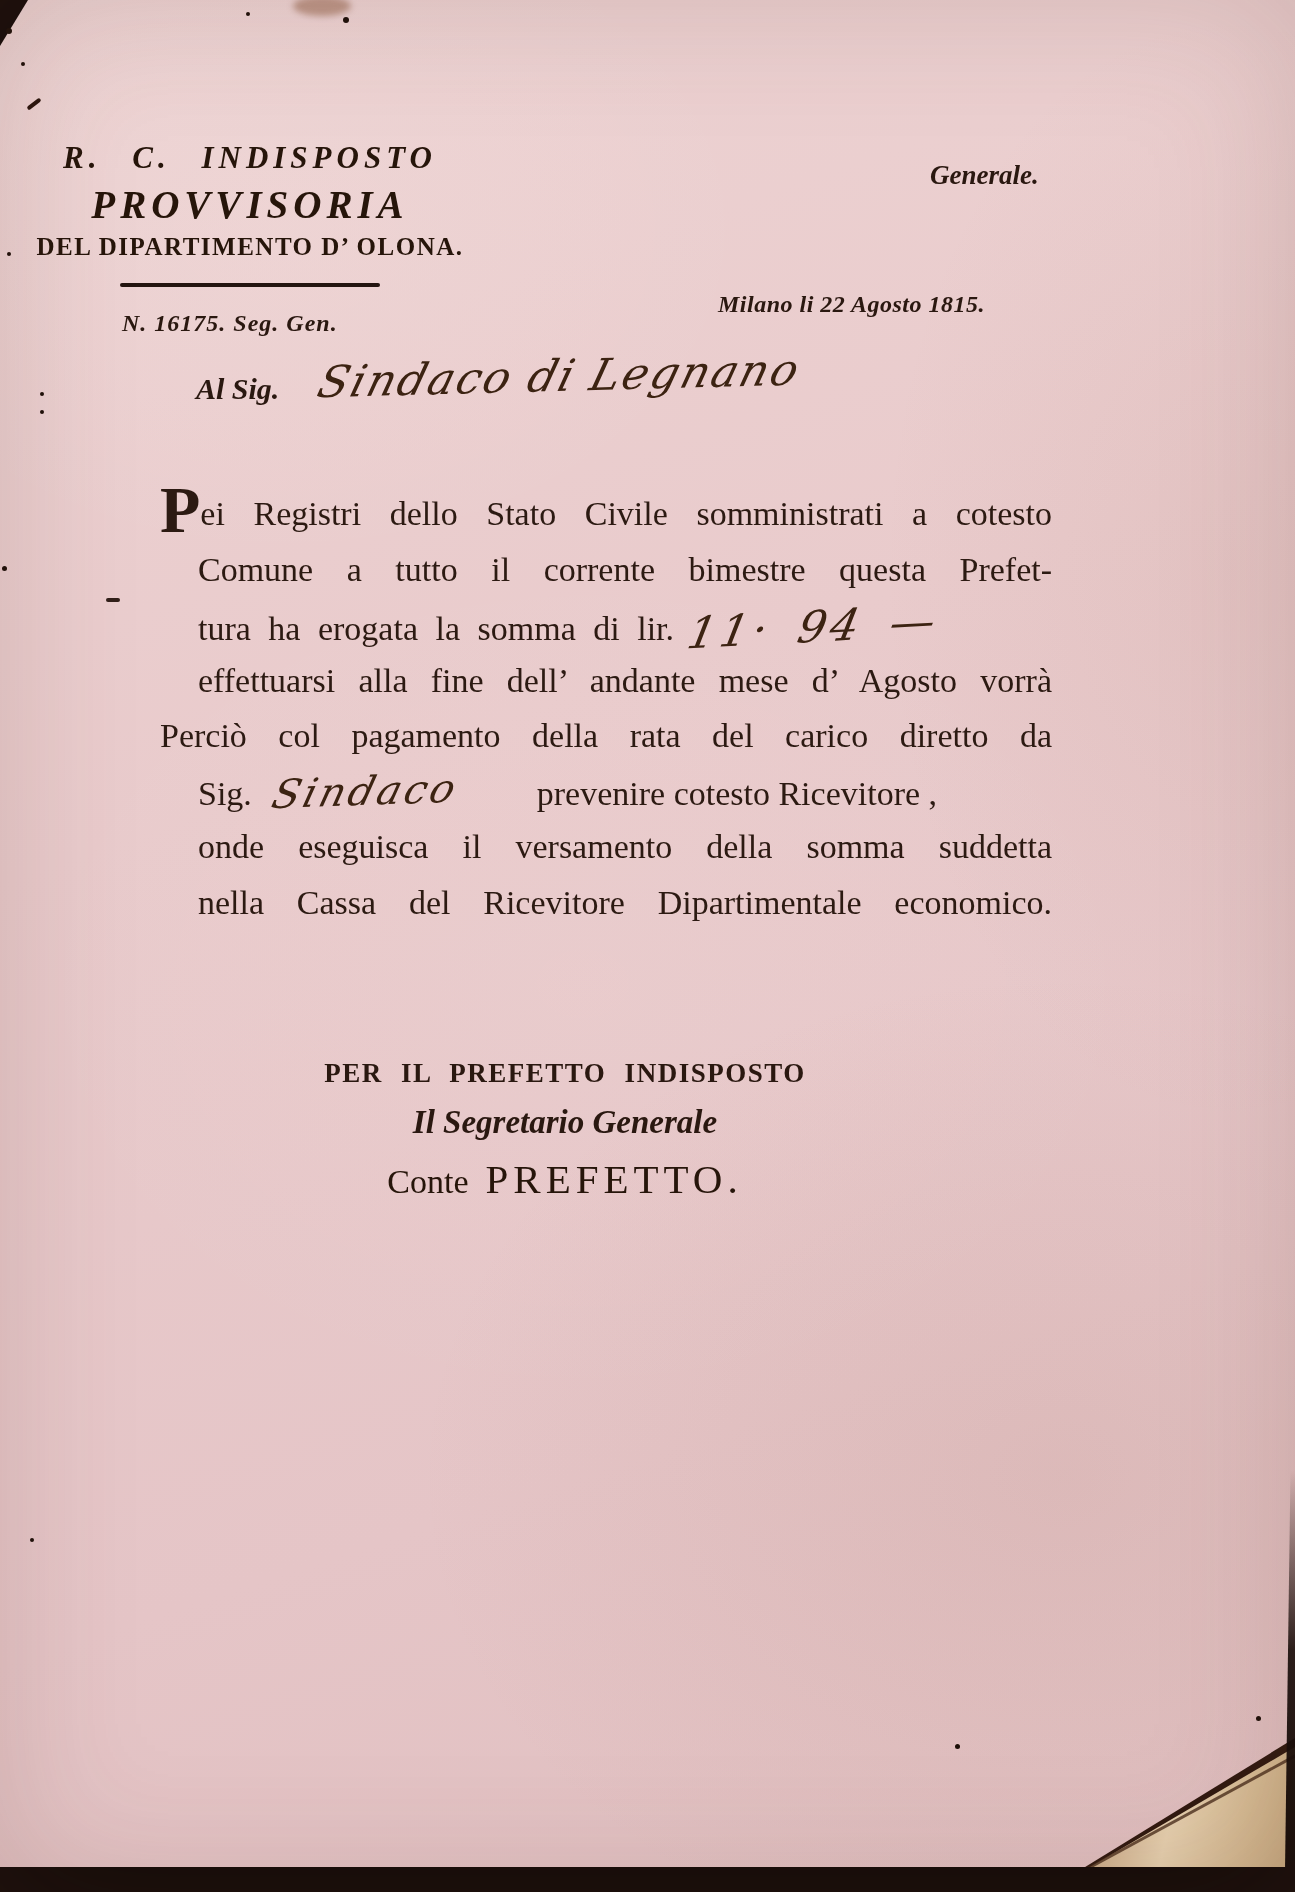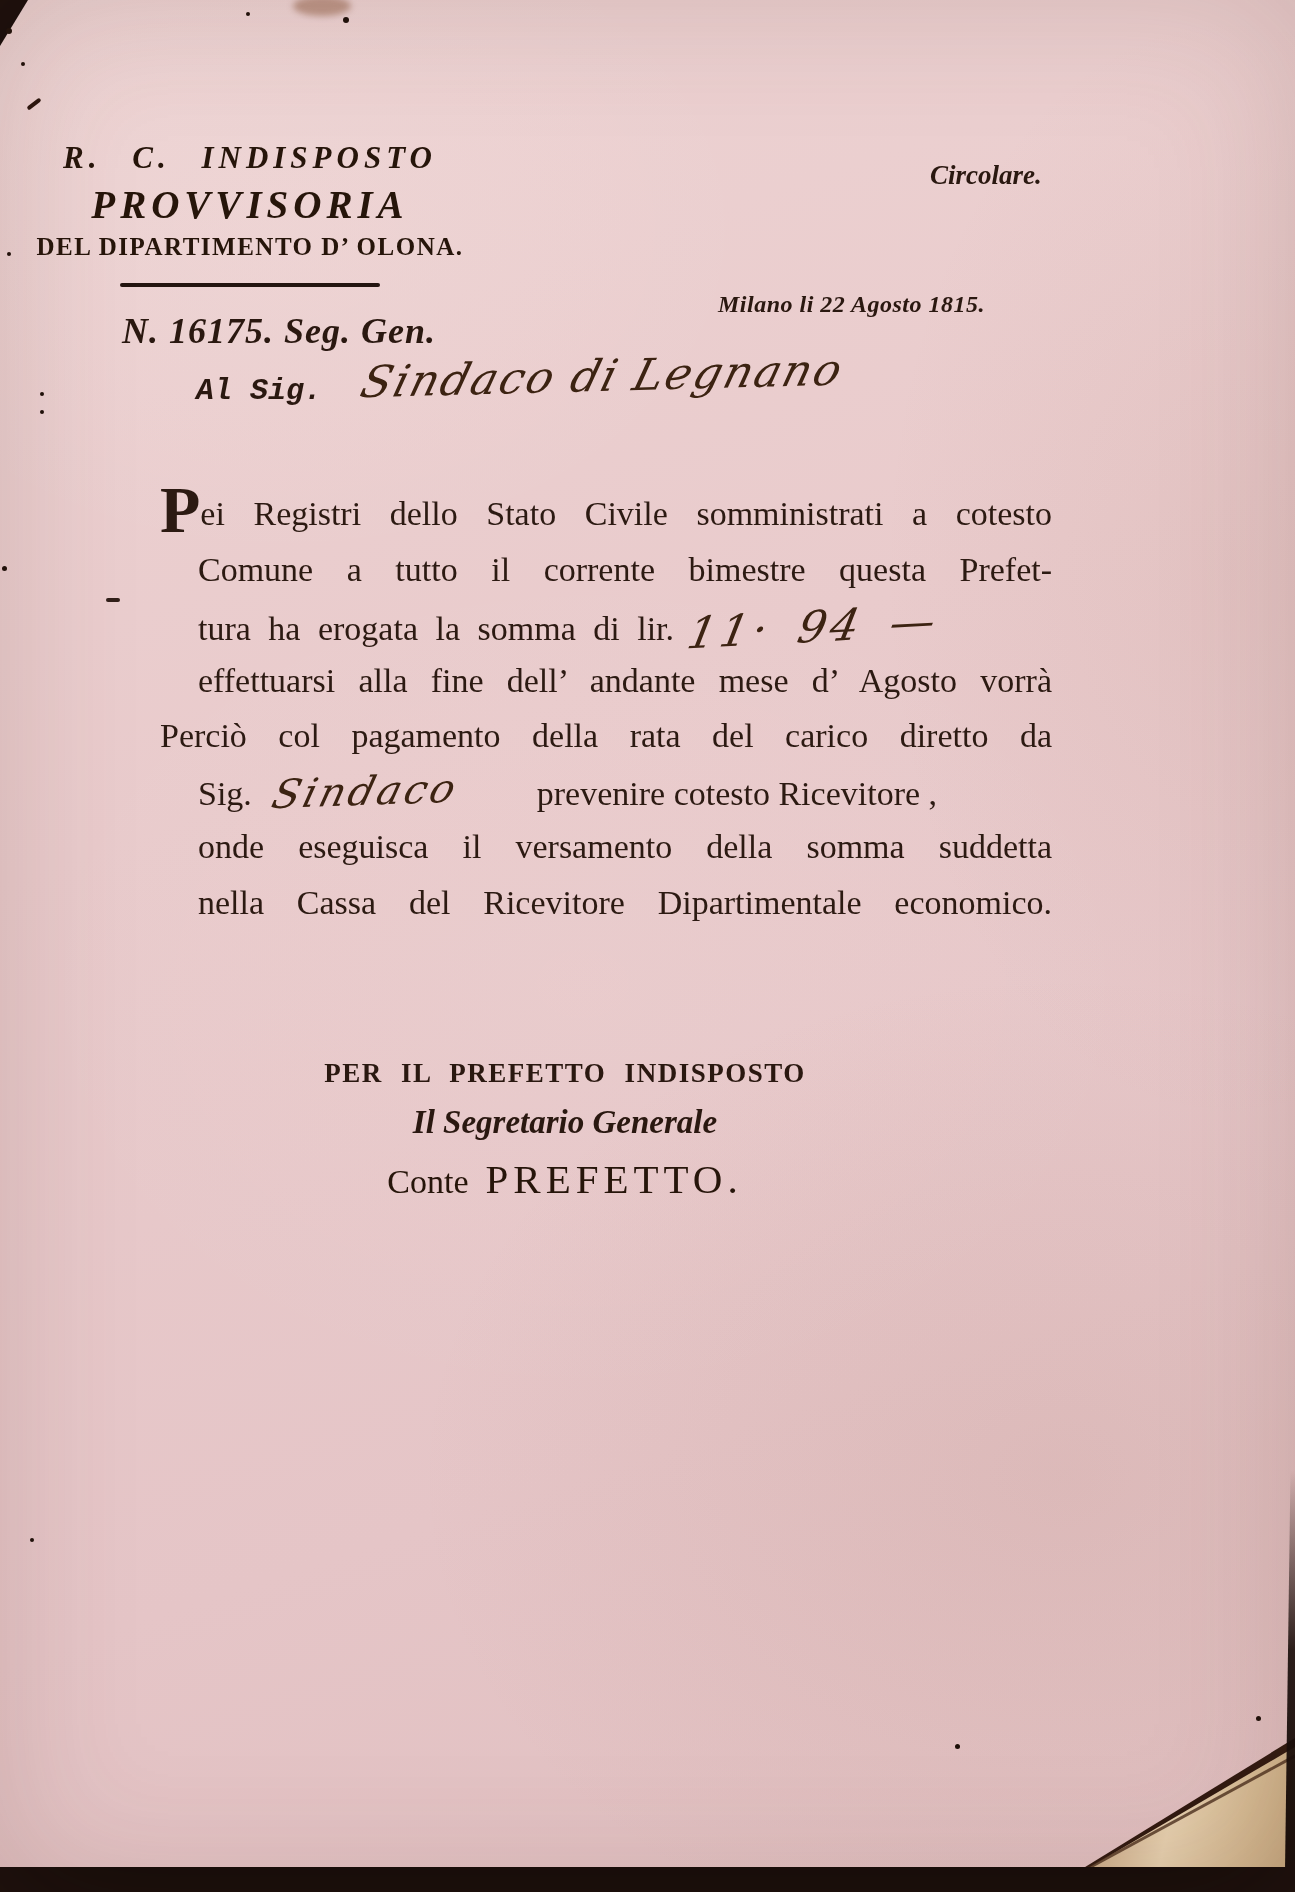--- a/index.html
+++ b/index.html
@@ -20,28 +20,28 @@
     content:"";position:absolute;inset:0;pointer-events:none;
     box-shadow: inset 0 0 140px rgba(95,55,45,0.18);
   }
 
   
   .letterhead{position:absolute;left:20px;top:140px;width:460px;text-align:center;}
   .lh1{font-size:31px;font-weight:bold;font-style:italic;letter-spacing:5px;word-spacing:18px;color:#26150a;}
   .lh2{font-size:39px;font-weight:bold;font-style:italic;letter-spacing:5px;margin-top:6px;color:#26150a;}
   .lh3{font-size:25px;font-weight:bold;letter-spacing:1.5px;margin-top:6px;color:#26150a;white-space:nowrap;}
   .rule{width:260px;height:4px;background:#241510;margin:22px auto 0 auto;border-radius:2px;}
-  .refnum{position:absolute;left:122px;top:310px;font-size:36px;font-style:italic;font-weight:bold;letter-spacing:1px;color:#2a1810;}
+  .refnum{position:absolute;left:122px;top:310px;font-size:24px;font-style:italic;font-weight:bold;letter-spacing:1px;color:#2a1810;}
 
   .circolare{position:absolute;left:930px;top:160px;font-size:27px;font-style:italic;font-weight:bold;color:#2a1810;}
   .dateline{position:absolute;left:718px;top:291px;font-size:24px;font-style:italic;font-weight:bold;letter-spacing:0.5px;color:#2a1810;}
 
   
   .address{position:absolute;left:196px;top:358px;white-space:nowrap;}
-  .addr-printed{font-size:30px;font-style:italic;font-weight:bold;color:#2a1810;font-family:Liberation Mono, monospace;}
+  .addr-printed{font-size:30px;font-style:italic;font-weight:bold;color:#2a1810;}
   .hand{
     display:inline-block;
     font-family:"DejaVu Serif", serif;
     font-style:italic;
     color:#3c2312;
     transform:skewX(-14deg) rotate(-2deg);
   }
   .hand-addr{font-size:44px;margin-left:40px;transform:skewX(-16deg) rotate(-1.5deg) translateY(-8px);letter-spacing:2px;}
 
   
@@ -88,21 +88,21 @@
 <div class="scan">
 
   <div class="letterhead">
     <div class="lh1">R. C. INDISPOSTO</div>
     <div class="lh2">PROVVISORIA</div>
     <div class="lh3">DEL DIPARTIMENTO D’ OLONA.</div>
     <div class="rule"></div>
   </div>
   <div class="refnum">N. 16175. Seg. Gen.</div>
 
-  <div class="circolare">Circolare.</div>
+  <div class="circolare">Generale.</div>
   <div class="dateline">Milano li 22 Agosto 1815.</div>
 
   <div class="address">
     <span class="addr-printed">Al Sig.</span><span class="hand hand-addr">Sindaco di Legnano</span>
   </div>
 
   <div class="bodytext">
     <div class="bl j"><span class="dropcap">P</span><span>ei Registri dello Stato Civile somministrati a cotesto</span></div>
     <div class="bl j ind">Comune a tutto il corrente bimestre questa Prefet-</div>
     <div class="bl ind ws"><span>tura ha erogata la somma di lir.</span><span class="hand hand-sum">11· 94 —</span></div>

